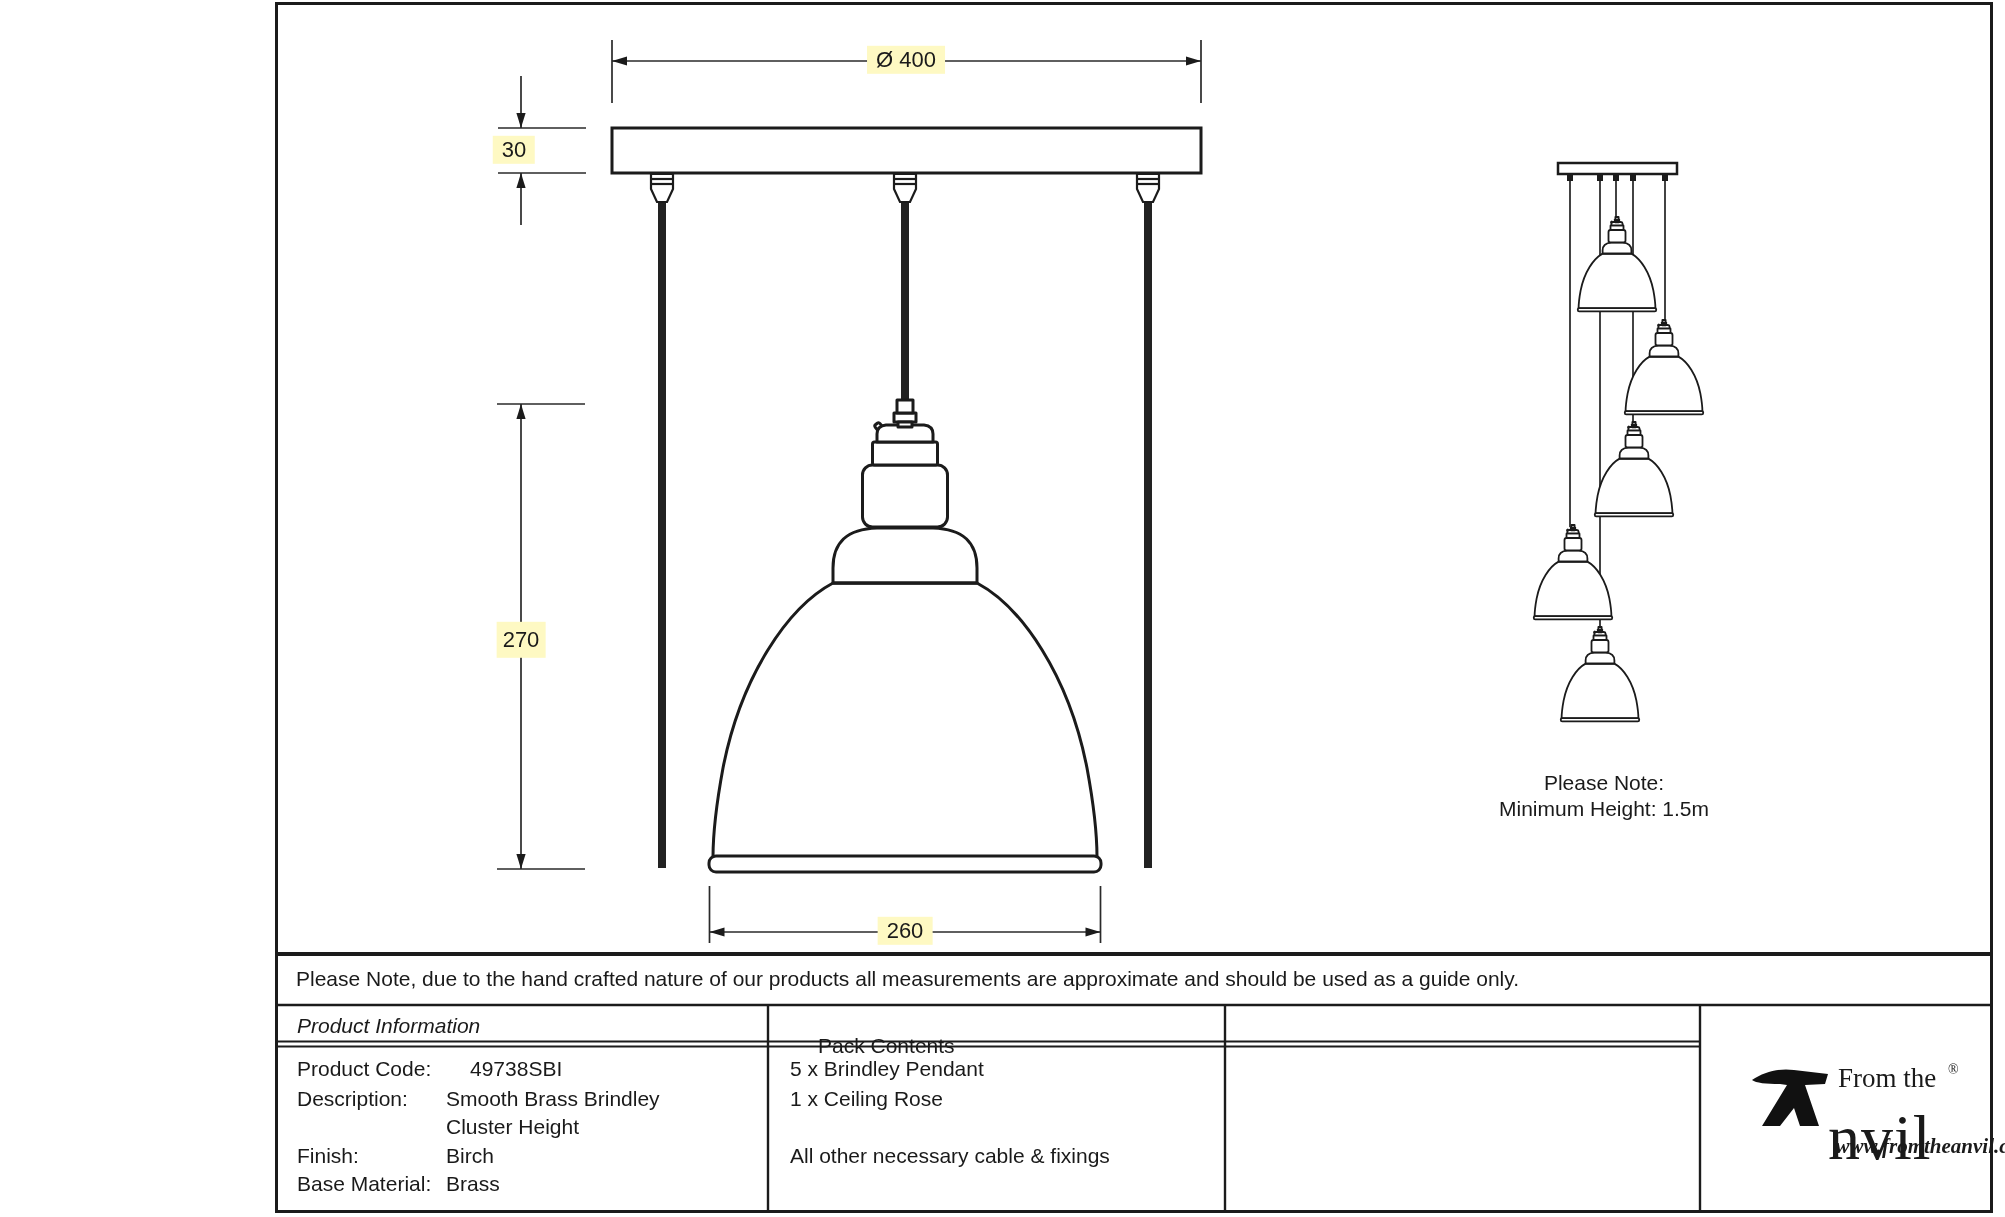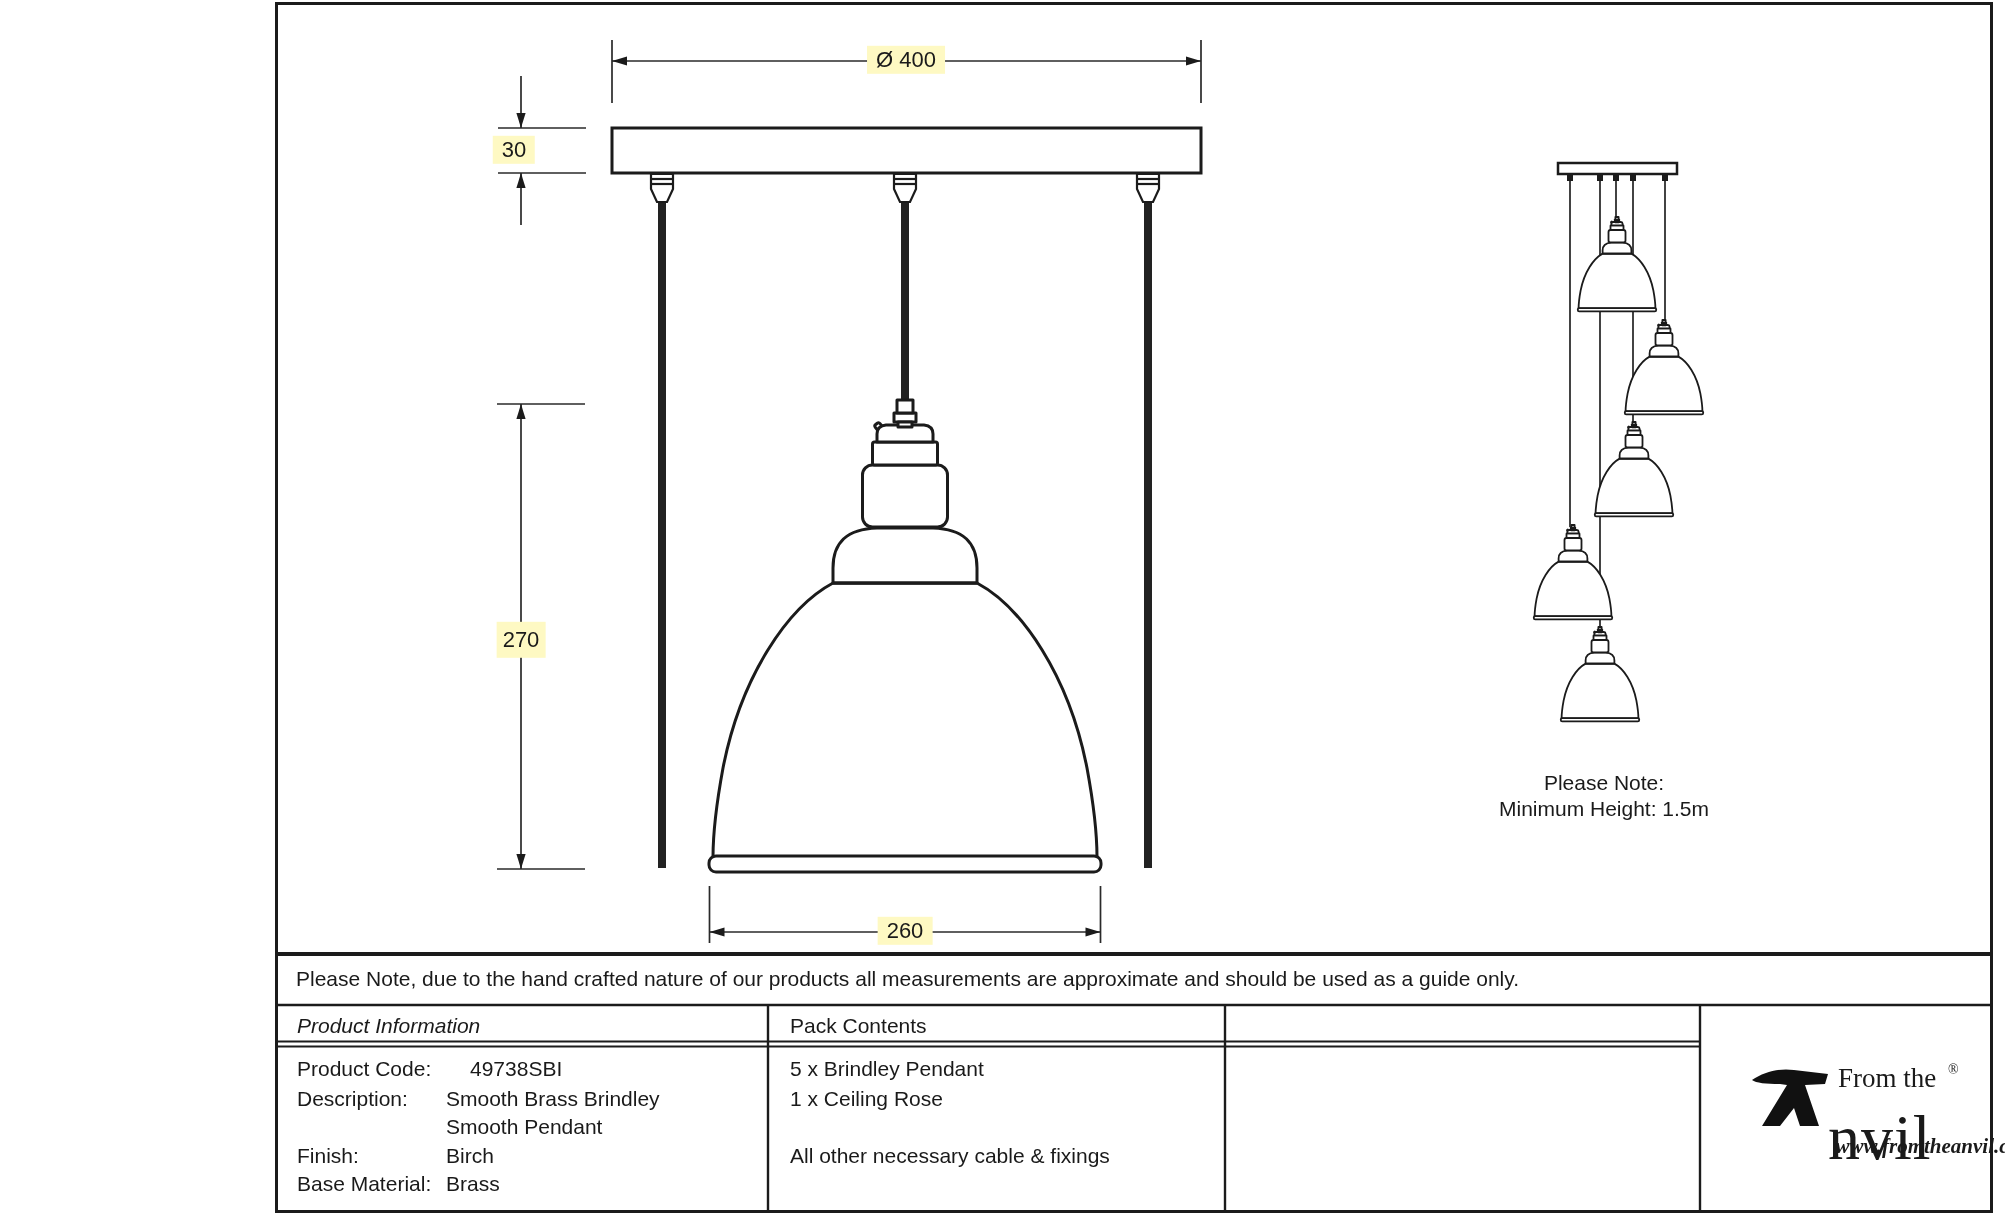--- a/index.html
+++ b/index.html
@@ -158,29 +158,29 @@
 <div class="txt dim" style="left:905px;top:931px;">260</div>
 
 <div class="txt cluster-note">
   <div>Please Note:</div>
   <div>Minimum Height: 1.5m</div>
 </div>
 
 <div class="txt note-text">Please Note, due to the hand crafted nature of our products all measurements are approximate and should be used as a guide only.</div>
 
 <div class="txt th" style="left:297px;font-style:italic;">Product Information</div>
-<div class="txt th" style="left:790px;">Pack Contents</div>
+<div class="txt th" style="left:818px;margin-top:20px;">Pack Contents</div>
 
 <div class="txt cell-line" style="left:297px;top:1056px;">Product Code:</div>
 <div class="txt cell-line" style="left:446px;top:1056px;margin-left:24px;">49738SBI</div>
 
 <div class="txt cell-line" style="left:297px;top:1086px;text-align:right;">Description:</div>
 <div class="txt cell-line" style="left:446px;top:1086px;">Smooth Brass Brindley</div>
 
-<div class="txt cell-line" style="left:446px;top:1114px;">Smooth Pendant</div>
+<div class="txt cell-line" style="left:446px;top:1114px;">Cluster Height</div>
 
 <div class="txt cell-line" style="left:297px;top:1143px;">Finish:</div>
 <div class="txt cell-line" style="left:446px;top:1143px;">Birch</div>
 
 <div class="txt cell-line" style="left:297px;top:1171px;">Base Material:</div>
 <div class="txt cell-line" style="left:446px;top:1171px;">Brass</div>
 
 <div class="txt cell-line" style="left:790px;top:1056px;">5 x Brindley Pendant</div>
 <div class="txt cell-line" style="left:790px;top:1086px;">1 x Ceiling Rose</div>
 <div class="txt cell-line" style="left:790px;top:1143px;">All other necessary cable &amp; fixings</div>

